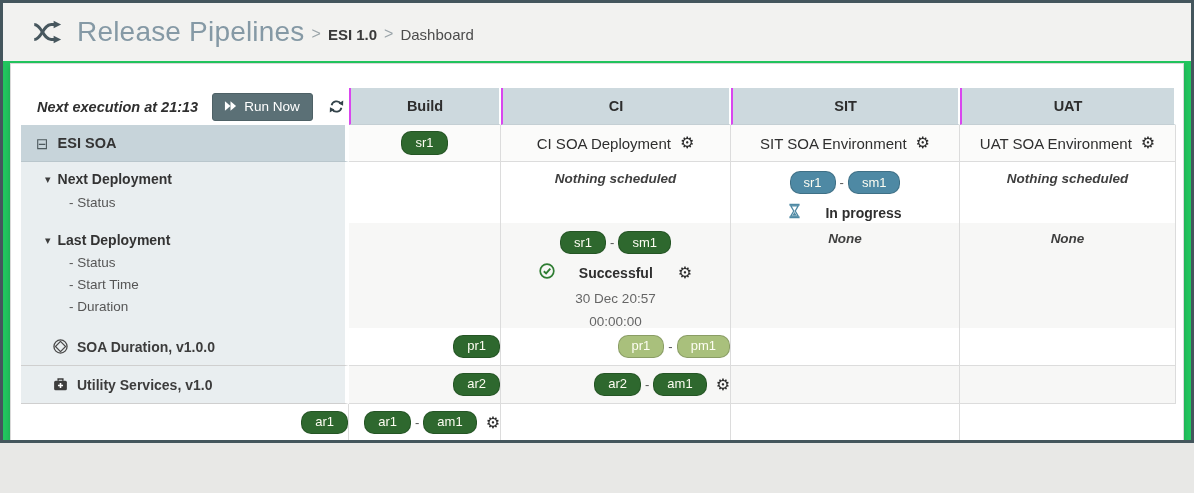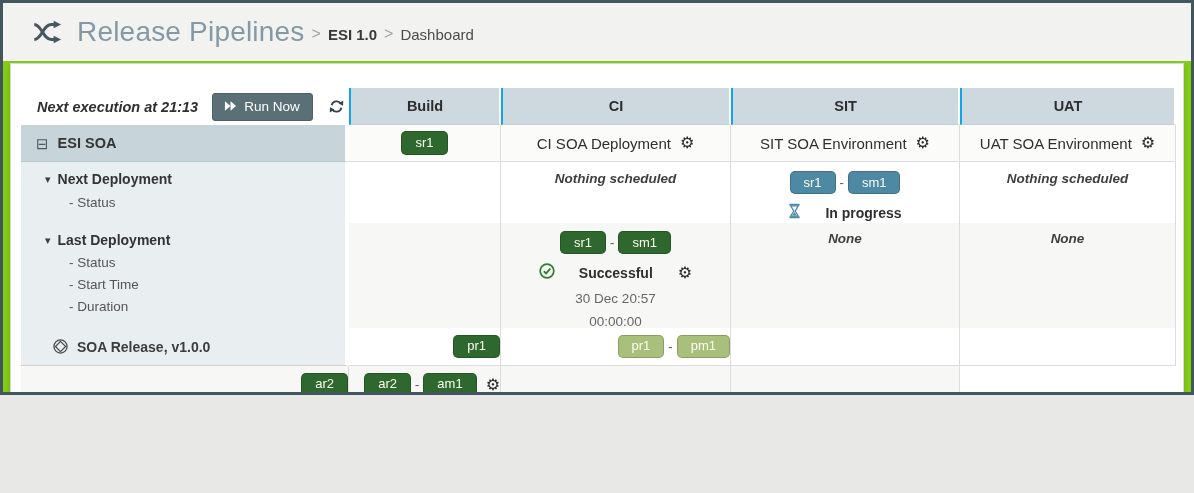--- a/index.html
+++ b/index.html
@@ -2,23 +2,23 @@
 <html><head>
 <meta charset="utf-8">
 <style>
   * { margin:0; padding:0; box-sizing:border-box; }
   html,body { width:1194px; height:493px; }
   body {
     font-family:"Liberation Sans","DejaVu Sans",sans-serif;
     background:#e8e8e6;
   }
   .window {
-    width:1194px; height:395px;
+    width:1194px; height:443px;
     border:3px solid #44565d;
-    background:#84cc16;
+    background:#22c55e;
     overflow:hidden;
   }
   
   .topbar {
     height:58px; display:flex; align-items:center;
     padding-left:30px; background:#f2f2f0;
   }
   .logo { margin-right:14px; display:flex; align-items:center; }
   .bc-title { font-size:28px; font-weight:300; color:#8599a5; letter-spacing:.2px; }
   .bc-sep { font-size:16px; color:#9aa4a9; margin:0 7px; padding-top:4px; }
@@ -42,21 +42,21 @@
   .toolbar-cell { display:flex; align-items:center; padding-left:16px; background:#fff; }
   .next-exec { font-size:14.5px; font-weight:bold; font-style:italic; color:#2f2f2f; }
   .run-now {
     margin-left:14px; display:inline-flex; align-items:center; gap:7px;
     background:#5b7076; color:#fff; border:1px solid #4e6166; border-radius:3px;
     font-size:13.5px; padding:5px 12px 6px 11px; cursor:pointer;
     font-family:inherit;
   }
   .refresh-btn { margin-left:15px; display:flex; align-items:center; cursor:pointer; }
   .colhead {
-    background:#cdd9de; border-left:2px solid #0ea5e9; border-right:2px solid #fff;
+    background:#cdd9de; border-left:2px solid #d946ef; border-right:2px solid #fff;
     border-bottom:1px solid #c4cfd4;
     display:flex; align-items:center; justify-content:center;
     font-size:14.5px; font-weight:bold; color:#2d2d2d;
   }
 
   
   .leftcell {
     background:#e9eef0; border-right:4px solid #fff;
     border-bottom:1px solid #cfcfcf;
   }
@@ -89,21 +89,21 @@
   .grp-label { font-size:14px; font-weight:bold; color:#333; }
   .sub-label { font-size:13.5px; color:#555; padding-left:48px; margin-top:8px; }
   .r-last .sub-label { margin-top:7px; }
 
   .app-left { display:flex; align-items:center; padding-left:32px; }
   .app-ico { margin-right:9px; display:flex; }
   .app-name { font-size:14px; font-weight:bold; color:#3c3c3c; }
 
   
   .badge {
-    display:inline-block; padding:2.5px 13px; border-radius:5px;
+    display:inline-block; padding:2.5px 13px; border-radius:10px;
     font-size:13px; color:#fdfdf2; line-height:1.25;
     border:1px solid rgba(0,0,0,.18);
   }
   .b-green  { background:#2e682e; }
   .b-lgreen { background:#a9c07c; }
   .b-blue   { background:#4e89a4; }
   .badge-dash { font-size:13px; color:#555; margin:0 4px; }
   .badge-line { display:flex; align-items:center; }
 
   .env-line { display:flex; align-items:center; }
@@ -268,35 +268,45 @@
     </div>
 
     <div class="row r-app r-app0">
       <div class="cell leftcell app-left">
         <span class="app-ico">
           <svg width="15" height="15" viewBox="0 0 16 16">
             <circle cx="8" cy="8" r="7" fill="none" stroke="#4a4a4a" stroke-width="1.4"></circle>
             <path d="M8 2.6 L13.4 8 L8 13.4 L2.6 8 Z" fill="none" stroke="#4a4a4a" stroke-width="1.3"></path>
           </svg>
         </span>
-        <span class="app-name">SOA Release, v1.0.0</span>
+        <span class="app-name">SOA Duration, v1.0.0</span>
       </div>
       <div class="cell datacell">
         <span class="badge b-green">pr1</span>
       </div>
       <div class="cell datacell">
         <span class="badge b-lgreen">pr1</span>
         <span class="badge-dash">-</span>
         <span class="badge b-lgreen">pm1</span>
       </div>
       <div class="cell datacell"></div>
       <div class="cell datacell"></div>
     </div>
 
     <div class="row r-app r-app1">
+      <div class="cell leftcell app-left">
+        <span class="app-ico">
+          <svg width="15" height="15" viewBox="0 0 16 16">
+            <path d="M5.5 4 V2.2 h5 V4" fill="none" stroke="#3d3d3d" stroke-width="1.6"></path>
+            <rect x="1.2" y="4" width="13.6" height="10.2" rx="1.6" fill="#3d3d3d"></rect>
+            <path d="M8 6.3 v5.4 M5.3 9 h5.4" stroke="#fff" stroke-width="1.7"></path>
+          </svg>
+        </span>
+        <span class="app-name">Utility Services, v1.0</span>
+      </div>
       <div class="cell datacell">
         <span class="badge b-green">ar2</span>
       </div>
       <div class="cell datacell">
         <span class="badge b-green">ar2</span>
         <span class="badge-dash">-</span>
         <span class="badge b-green">am1</span>
         <span class="gear">⚙</span>
       </div>
       <div class="cell datacell"></div>

